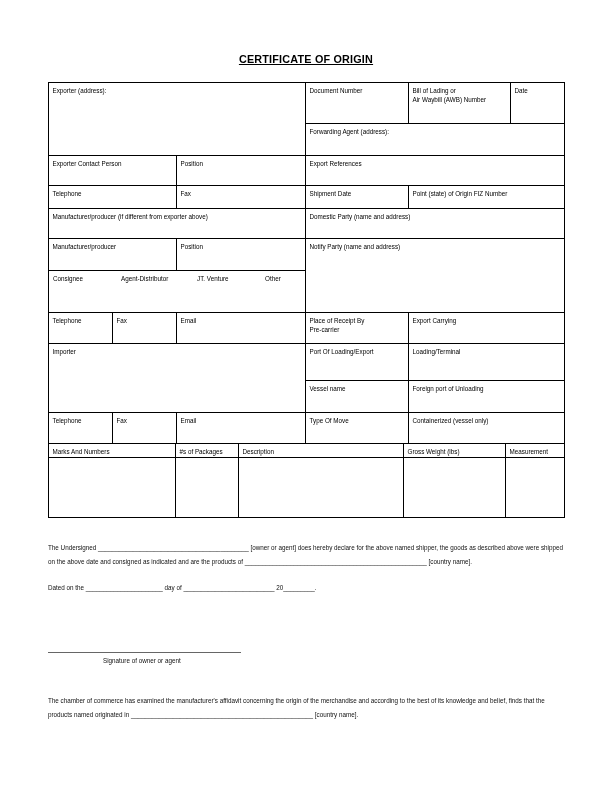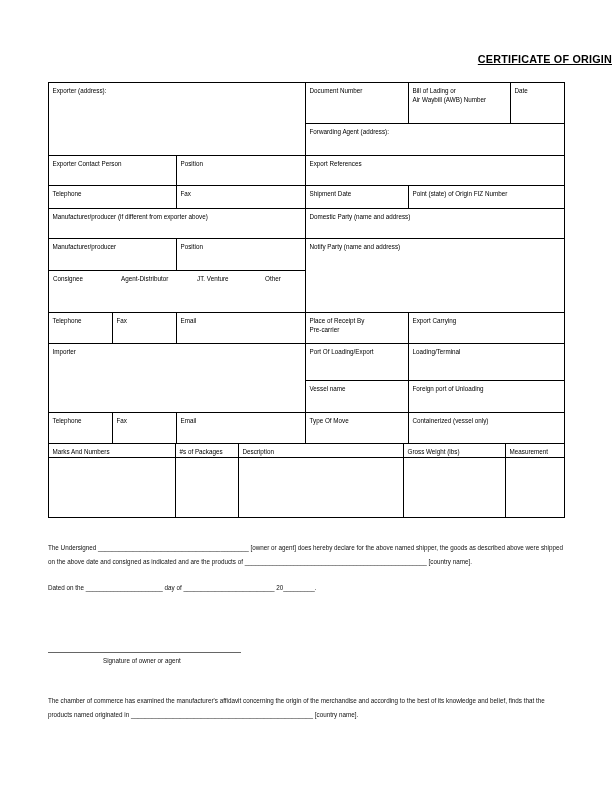--- a/index.html
+++ b/index.html
@@ -1,18 +1,18 @@
 <!DOCTYPE html>
 <html><head>
 <meta charset="utf-8">
 <style>
   html,body{margin:0;padding:0;background:#ffffff;}
   .page{position:relative;width:612px;height:792px;background:#ffffff;
         font-family:"Liberation Sans",sans-serif;color:#000;overflow:hidden;}
-  .title{position:absolute;top:53px;left:0;width:612px;text-align:right;
+  .title{position:absolute;top:53px;left:0;width:612px;text-align:center;
          font-size:10.8px;font-weight:bold;text-decoration:underline;letter-spacing:.2px;}
   .formtable{position:absolute;left:48px;top:82px;width:517px;height:436px;}
   .cell{position:absolute;box-sizing:border-box;border:1px solid #000;
         padding:2.5px 3.5px;font-size:6.3px;line-height:9px;white-space:pre-line;
         background:transparent;}
   .cell .opt{position:absolute;top:3px;white-space:nowrap;}
   .para{position:absolute;left:48px;width:520px;font-size:6.3px;line-height:13.5px;color:#111;}
   .oneline{white-space:nowrap;}
   .sigline{position:absolute;left:48px;top:652px;width:193px;height:0;border-top:1px solid #666;}
   .siglabel{position:absolute;left:103px;top:657px;font-size:6.3px;color:#111;}

